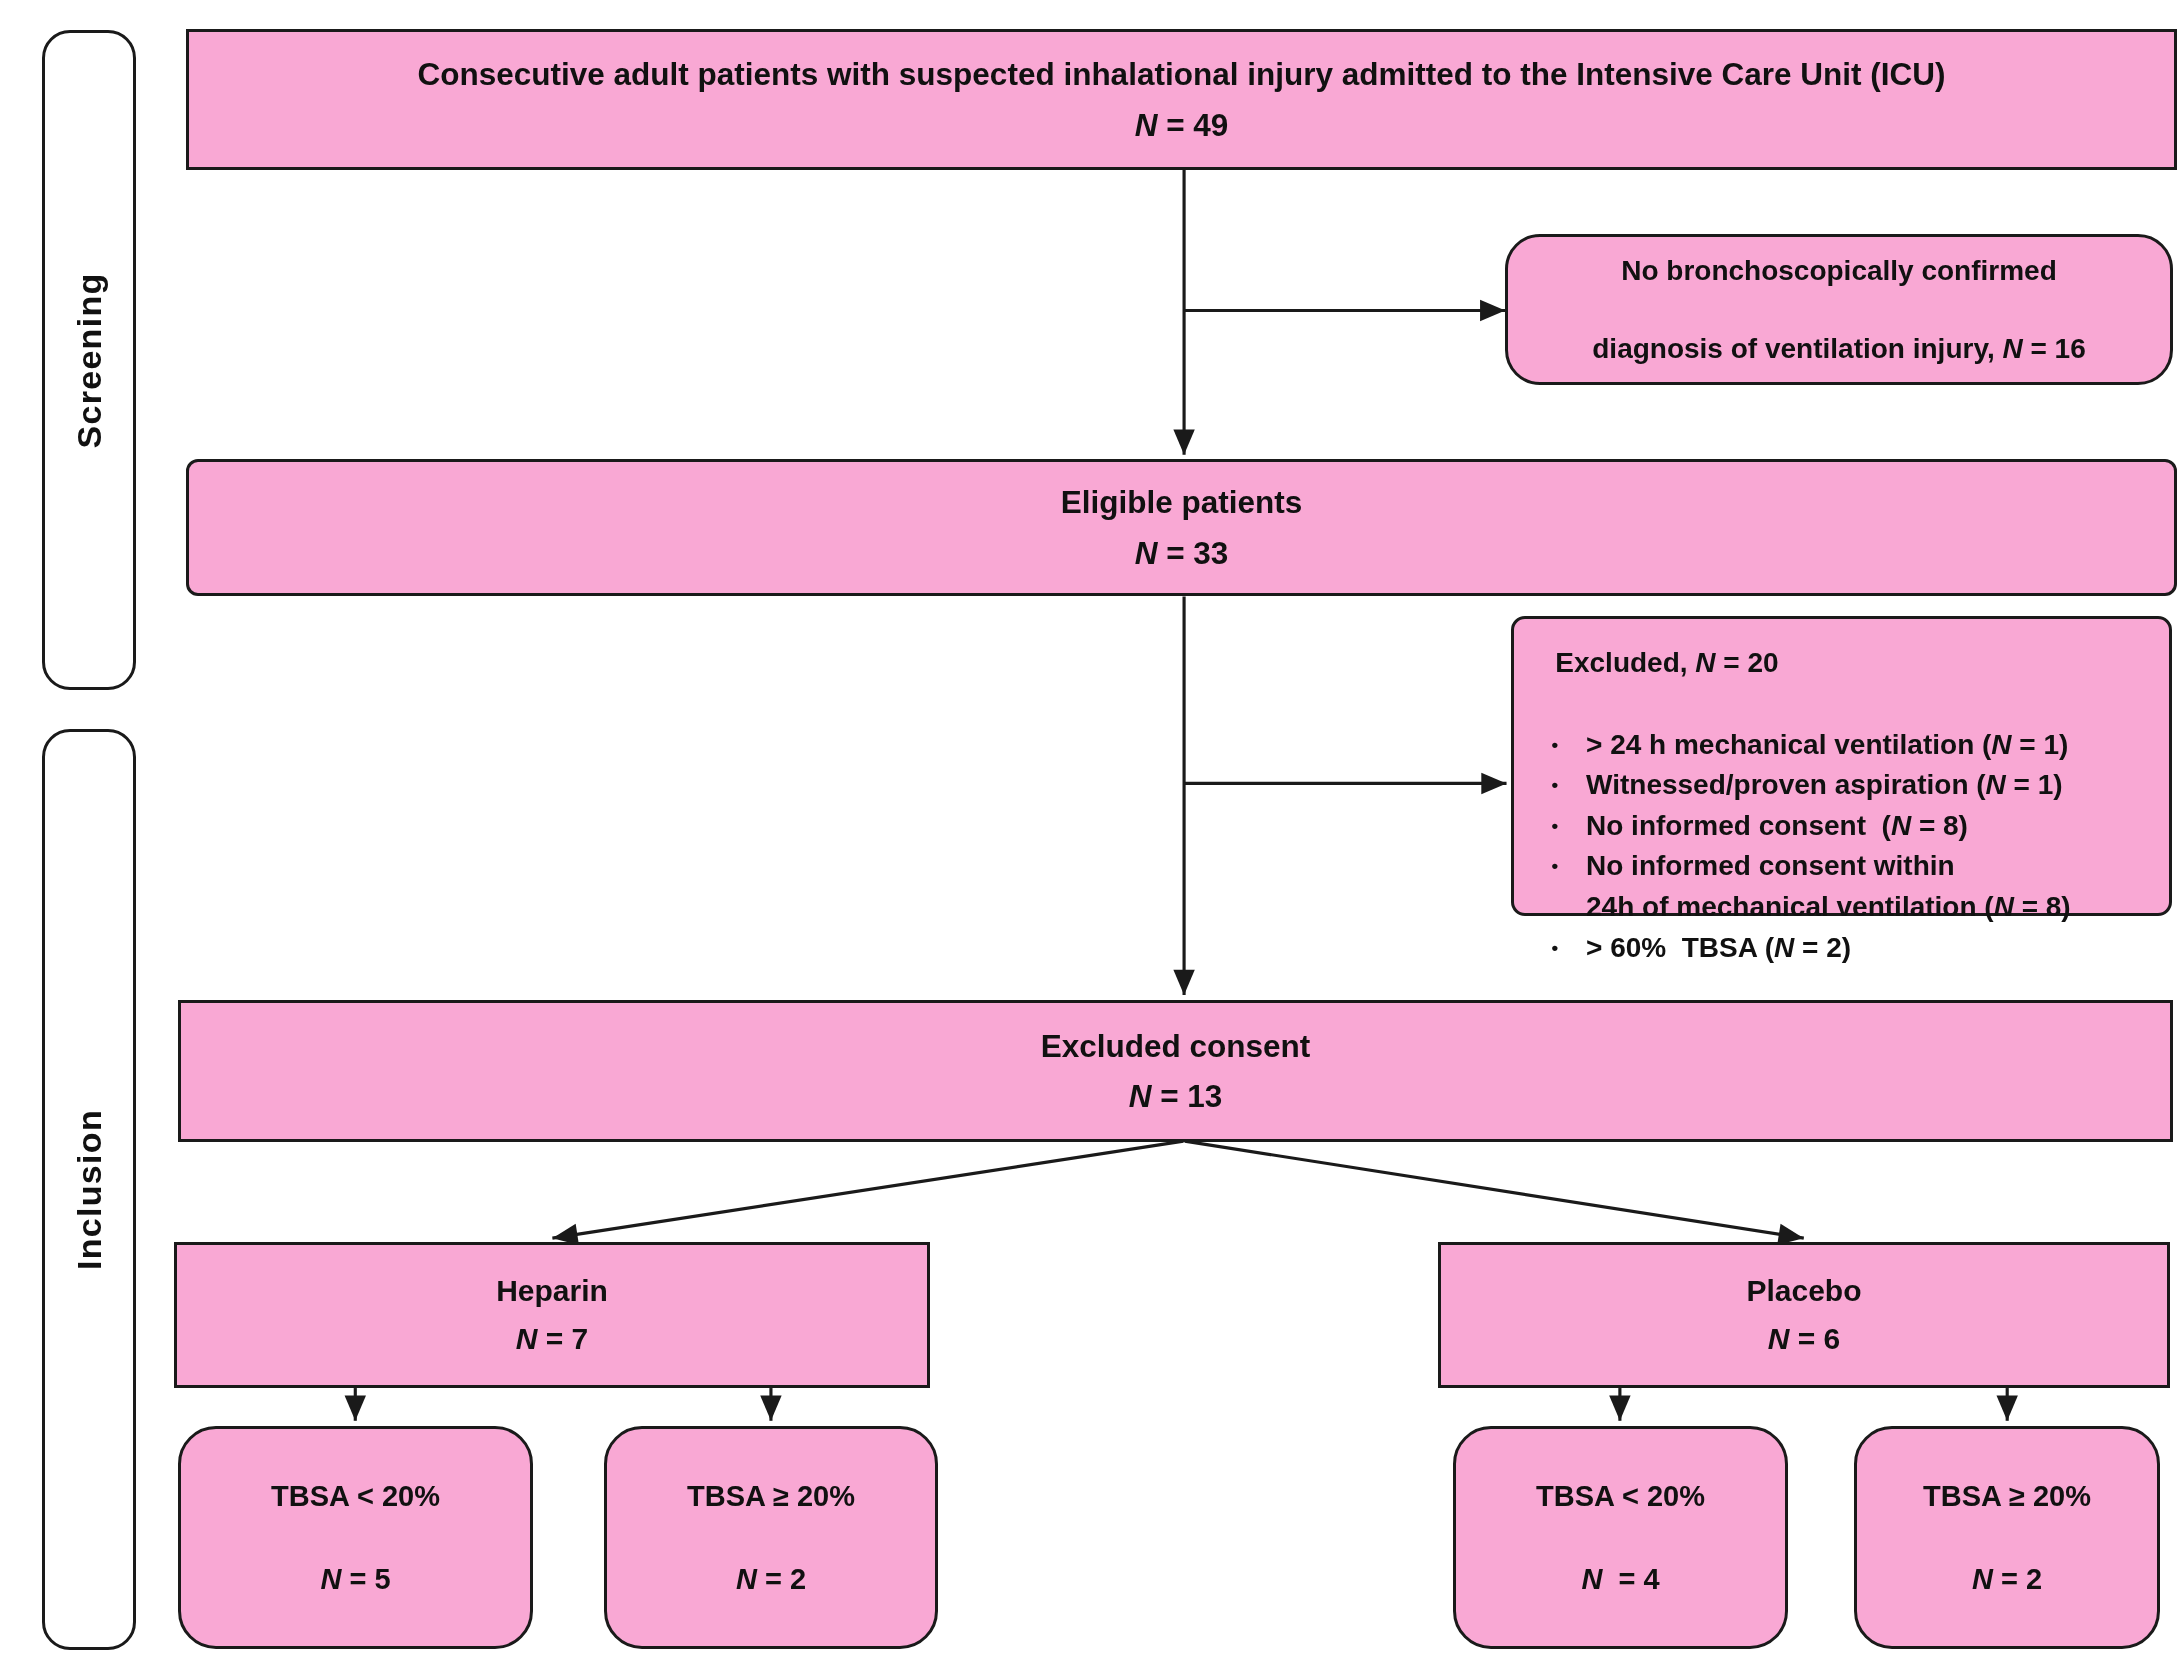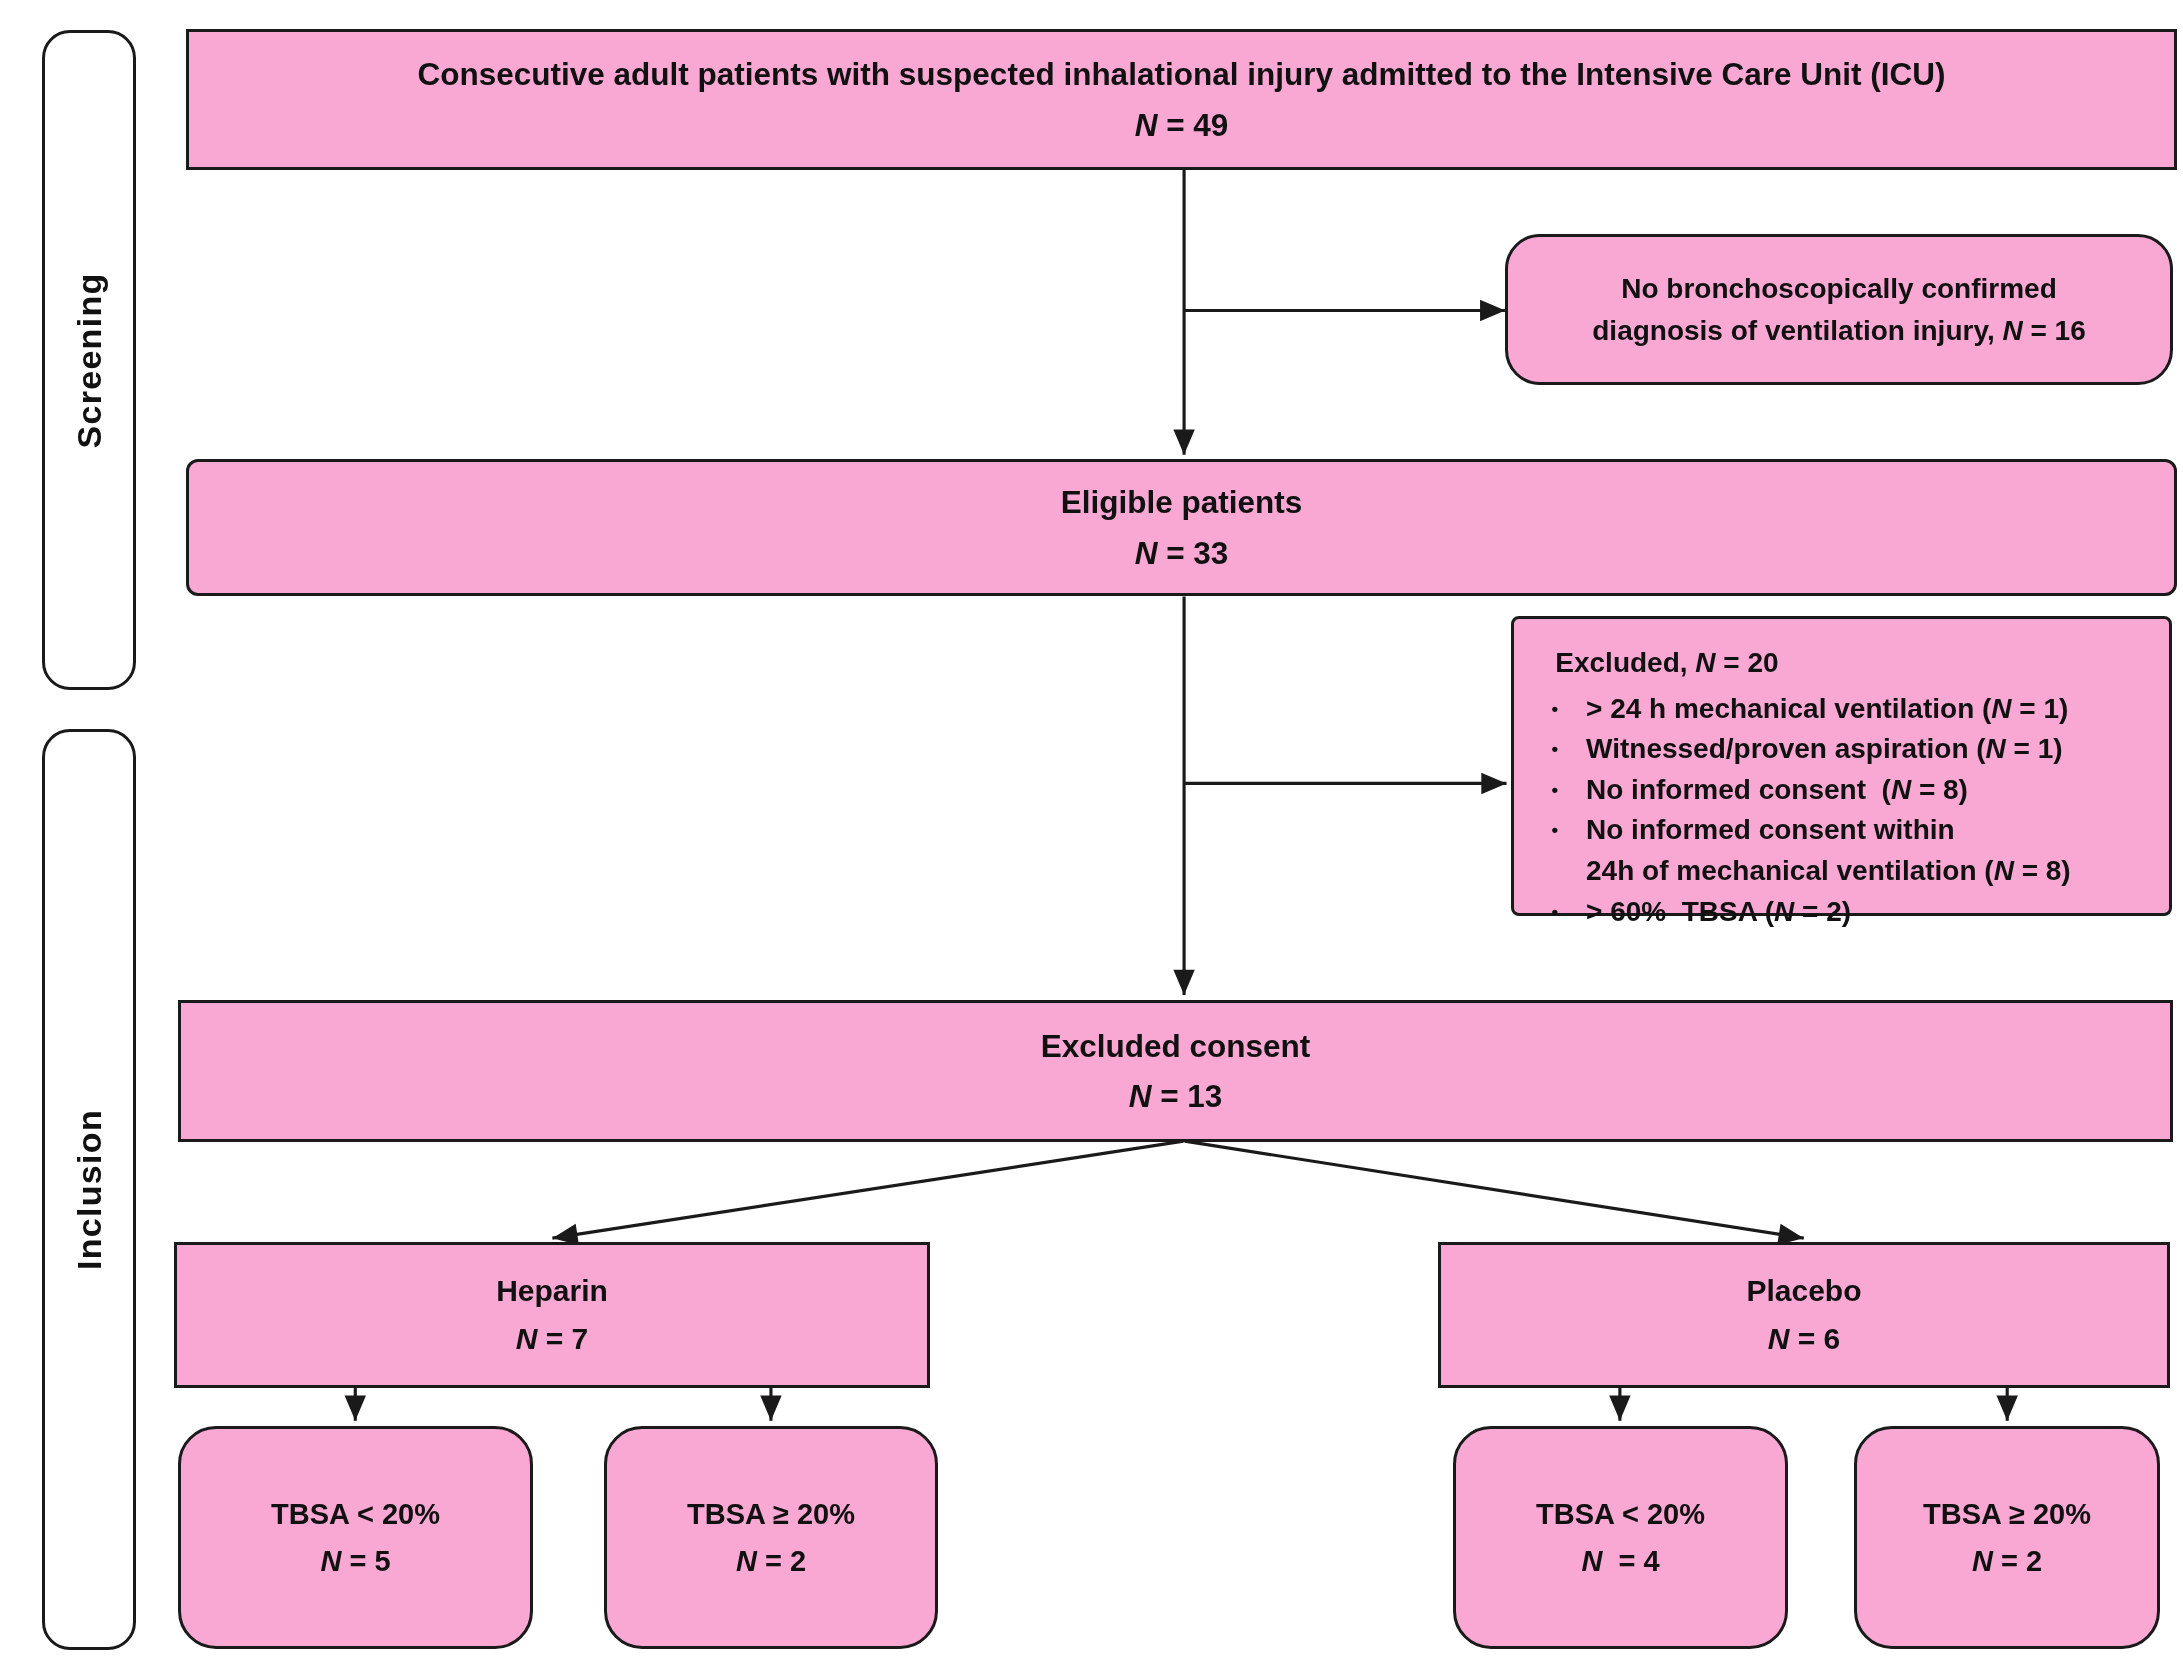--- a/index.html
+++ b/index.html
@@ -7,35 +7,35 @@
     position:relative;width:2183px;height:1679px;background:#ffffff;
     font-family:"Liberation Sans", sans-serif;font-weight:700;color:#111111;
   }
   .canvas *{box-sizing:border-box;}
   svg.connectors{position:absolute;left:0;top:0;width:2183px;height:1679px;pointer-events:none;}
   .box{
     position:absolute;background:#f9a8d4;border:3.8px solid #1a1a1a;
     display:flex;flex-direction:column;align-items:center;justify-content:center;
     text-align:center;font-size:31.5px;line-height:1.6;
   }
-  .rounded{border-radius:38px;border-width:3.1px;font-size:28px;}
+  .rounded{border-radius:38px;border-width:3.1px;font-size:28px;gap:36px;}
   .nline,.line2{white-space:pre;}
   .nline i,.line2 i,.exc-heading i,.itext i{font-style:italic;}
   
   .stage{
     position:absolute;background:#ffffff;border:3.1px solid #1a1a1a;border-radius:28px;
     display:flex;align-items:center;justify-content:center;
   }
   .vtext{transform:rotate(-90deg);white-space:nowrap;font-size:34px;letter-spacing:1.3px;}
   
   #box-screened{left:186px;top:29px;width:1991px;height:141px;padding:0 44px;}
   #box-side1{left:1505px;top:234px;width:668px;height:151px;border-radius:35px;line-height:1.5;}
   #box-eligible{left:186px;top:459px;width:1991px;height:137px;border-radius:12px;}
   #box-excluded{
-    left:1511px;top:616px;width:661px;height:300px;border-radius:8px;
+    left:1511px;top:616px;width:661px;height:300px;border-radius:14px;
     align-items:flex-start;justify-content:flex-start;text-align:left;
     padding:24px 11.3px 11.3px 30px;font-size:28px;line-height:1.45;
   }
   #box-informed{left:178px;top:1000px;width:1995px;height:142px;}
   #box-heparin{left:174px;top:1242px;width:756px;height:146px;font-size:30px;}
   #box-placebo{left:1438px;top:1242px;width:732px;height:146px;font-size:30px;}
   #box-tbsa-h1{left:178px;top:1426px;width:355px;height:223px;font-size:29px;}
   #box-tbsa-h2{left:604px;top:1426px;width:334px;height:223px;font-size:29px;}
   #box-tbsa-p1{left:1453px;top:1426px;width:335px;height:223px;font-size:29px;}
   #box-tbsa-p2{left:1854px;top:1426px;width:306px;height:223px;font-size:29px;}

